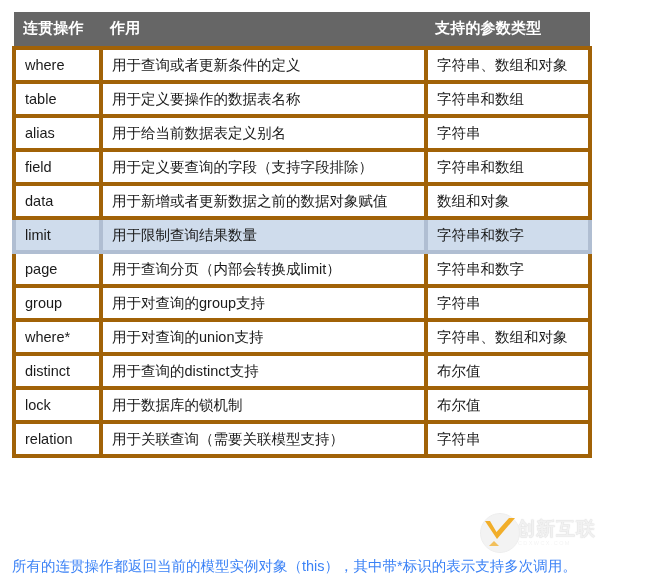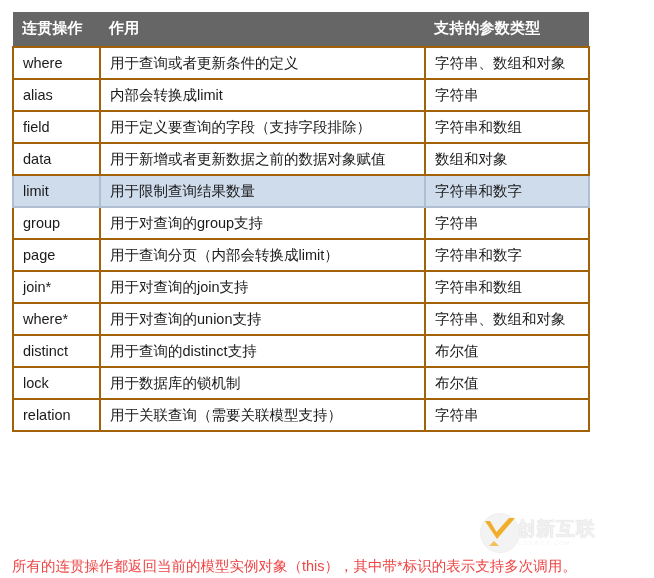--- a/index.html
+++ b/index.html
@@ -41,38 +41,38 @@
     color: #ffffff;
     font-weight: bold;
     font-size: 15px;
     text-align: left;
     padding: 7px 9px 8px 9px;
     height: 18px;
     border: none;
     letter-spacing: 0.2px;
   }
   table.ops tbody td {
-    border: 2px solid #a16207;
+    border: 4px solid #a16207;
     padding: 5px 9px 5px 9px;
     height: 20px;
     vertical-align: middle;
     white-space: nowrap;
     overflow: hidden;
     line-height: 20px;
   }
   table.ops tbody tr.highlight td {
     background: #cfdcec;
     border-color: #b0bed2;
   }
   .note {
     position: absolute;
     left: 12px;
     top: 556px;
     font-size: 14.5px;
-    color: #ef4444;
+    color: #3b82f6;
     white-space: nowrap;
     line-height: 20px;
   }
   
   .watermark {
     position: absolute;
     right: 24px;
     top: 510px;
     width: 150px;
     height: 46px;
@@ -143,53 +143,53 @@
           <th>支持的参数类型</th>
         </tr>
       </thead>
       <tbody id="ops-body">
           <tr>
             <td>where</td>
             <td>用于查询或者更新条件的定义</td>
             <td>字符串、数组和对象</td>
           </tr>
           <tr>
+            <td>table</td>
+            <td>用于定义要操作的数据表名称</td>
+            <td>字符串和数组</td>
+          </tr>
+          <tr>
             <td>alias</td>
-            <td>内部会转换成limit</td>
+            <td>用于给当前数据表定义别名</td>
             <td>字符串</td>
           </tr>
           <tr>
             <td>field</td>
             <td>用于定义要查询的字段（支持字段排除）</td>
             <td>字符串和数组</td>
           </tr>
           <tr>
             <td>data</td>
             <td>用于新增或者更新数据之前的数据对象赋值</td>
             <td>数组和对象</td>
           </tr>
           <tr class="highlight">
             <td>limit</td>
             <td>用于限制查询结果数量</td>
             <td>字符串和数字</td>
           </tr>
           <tr>
+            <td>page</td>
+            <td>用于查询分页（内部会转换成limit）</td>
+            <td>字符串和数字</td>
+          </tr>
+          <tr>
             <td>group</td>
             <td>用于对查询的group支持</td>
             <td>字符串</td>
-          </tr>
-          <tr>
-            <td>page</td>
-            <td>用于查询分页（内部会转换成limit）</td>
-            <td>字符串和数字</td>
-          </tr>
-          <tr>
-            <td>join*</td>
-            <td>用于对查询的join支持</td>
-            <td>字符串和数组</td>
           </tr>
           <tr>
             <td>where*</td>
             <td>用于对查询的union支持</td>
             <td>字符串、数组和对象</td>
           </tr>
           <tr>
             <td>distinct</td>
             <td>用于查询的distinct支持</td>
             <td>布尔值</td>

